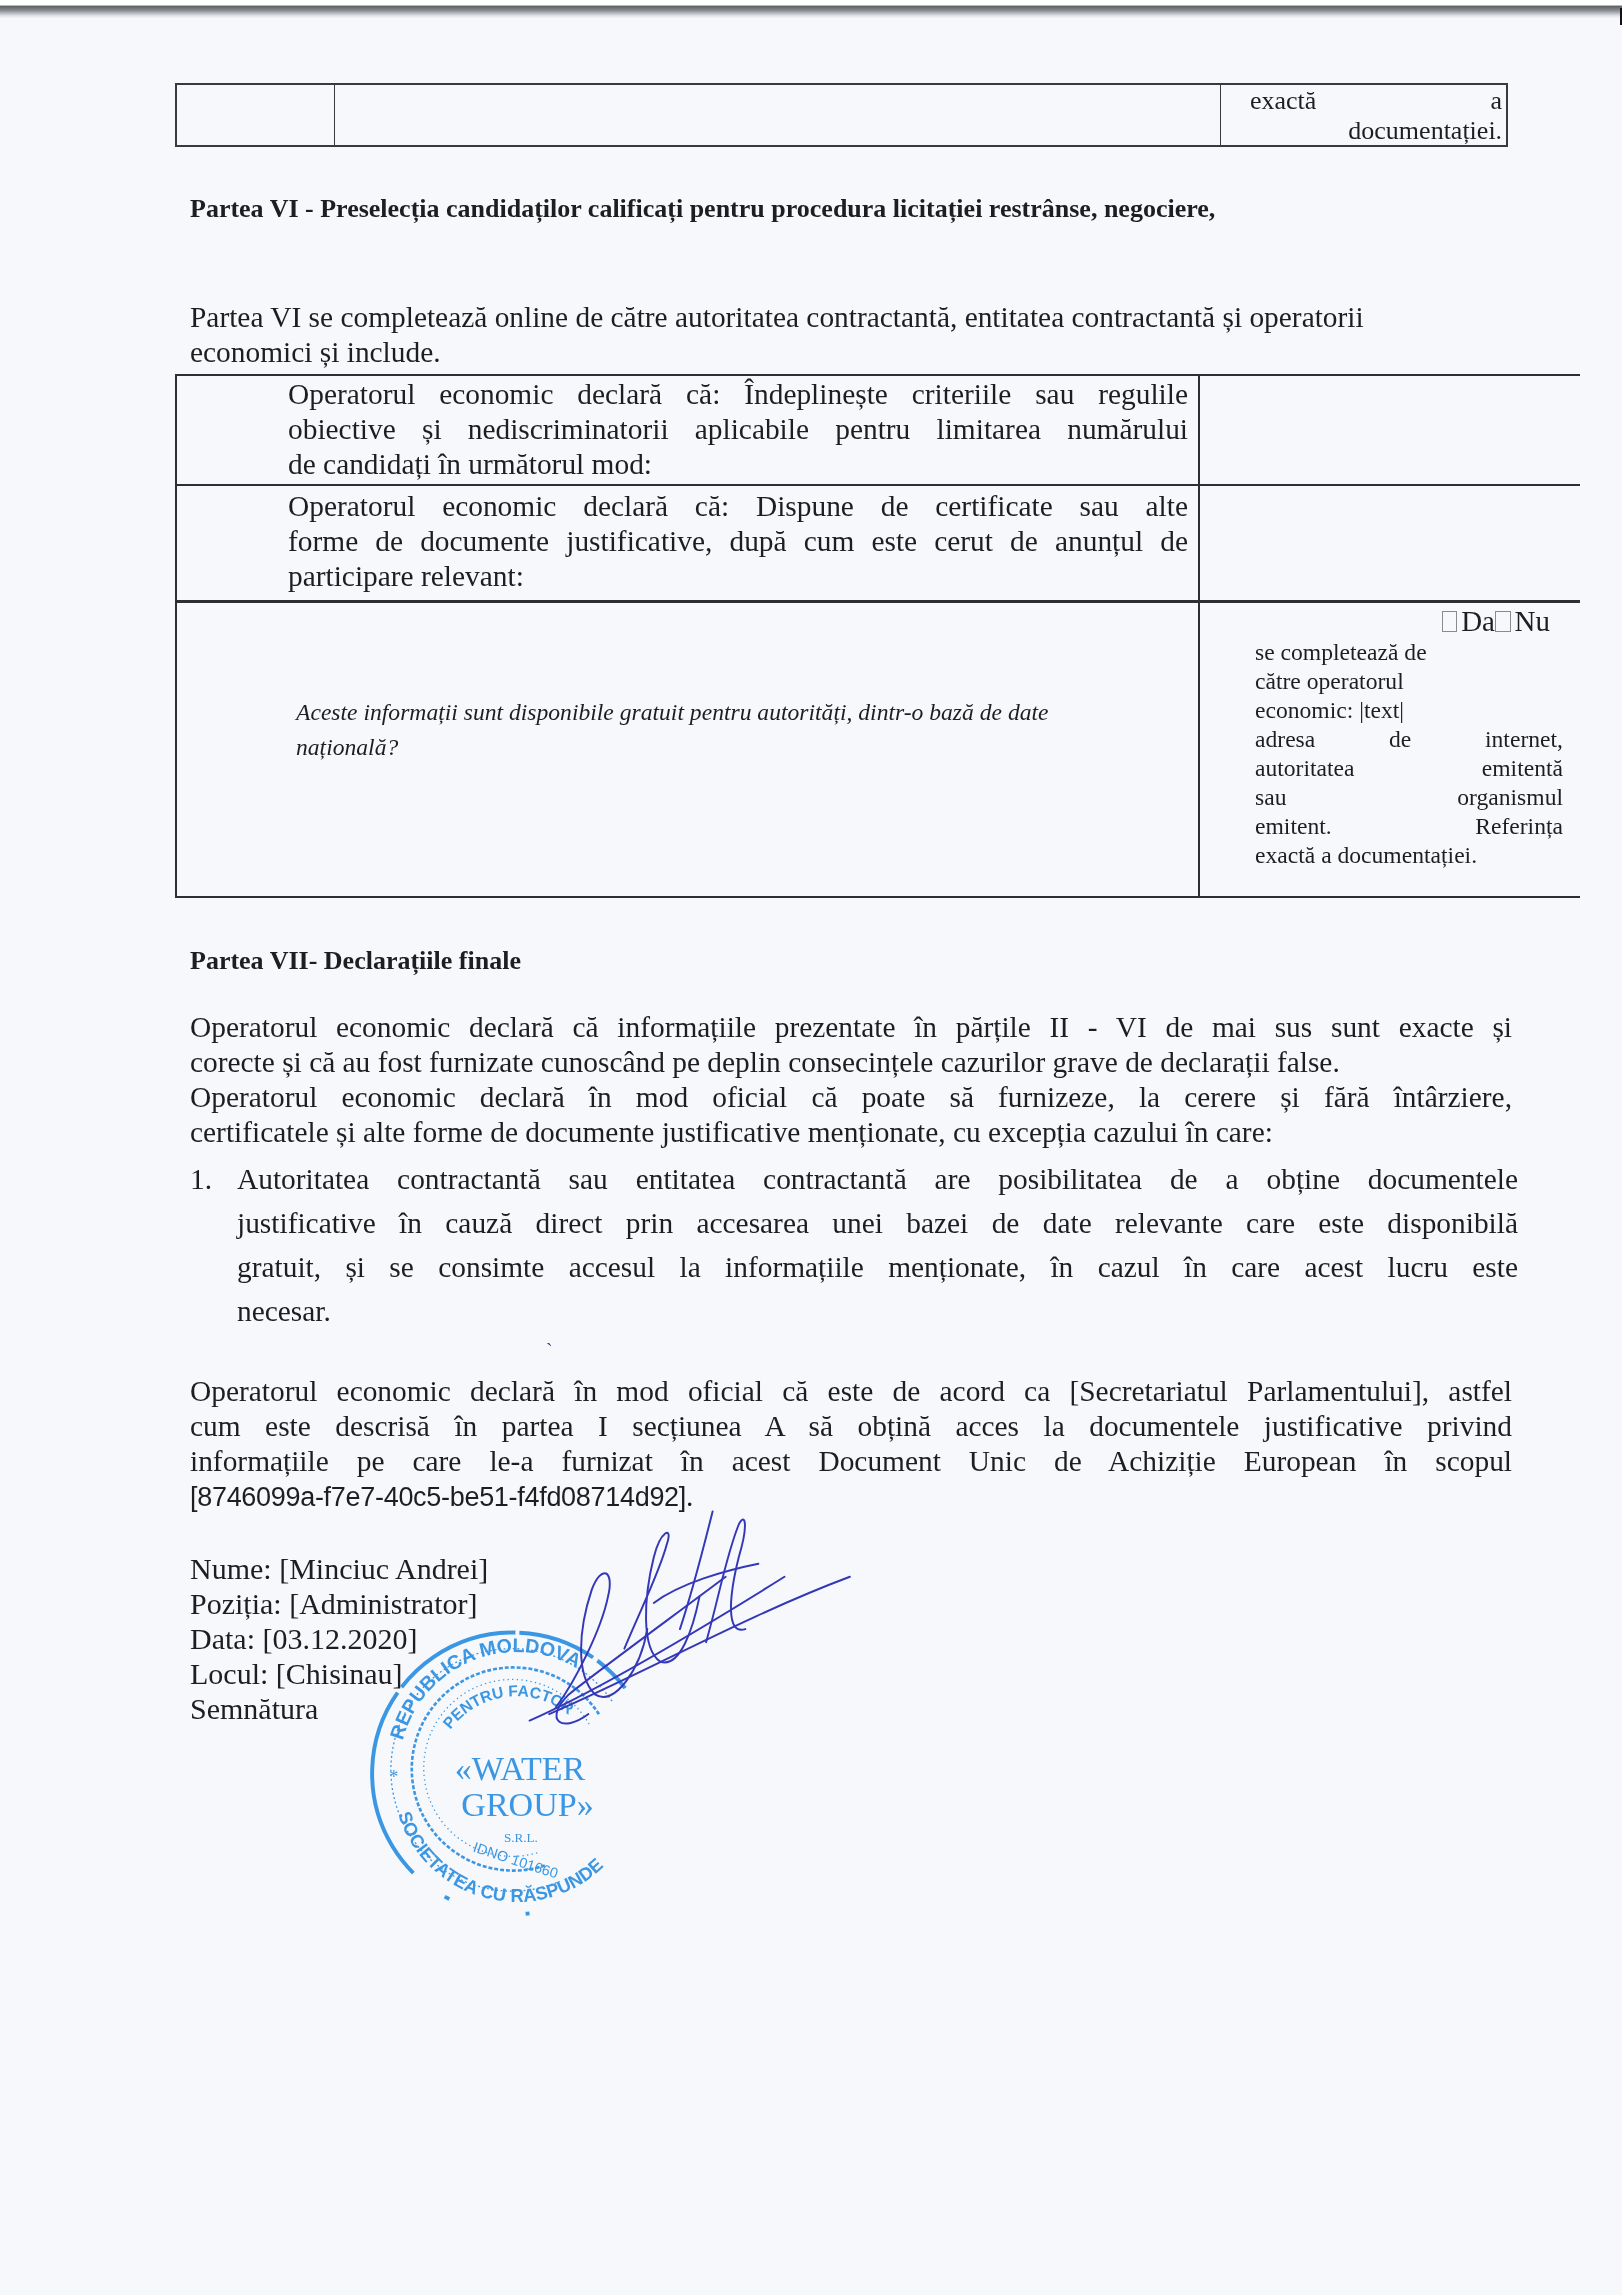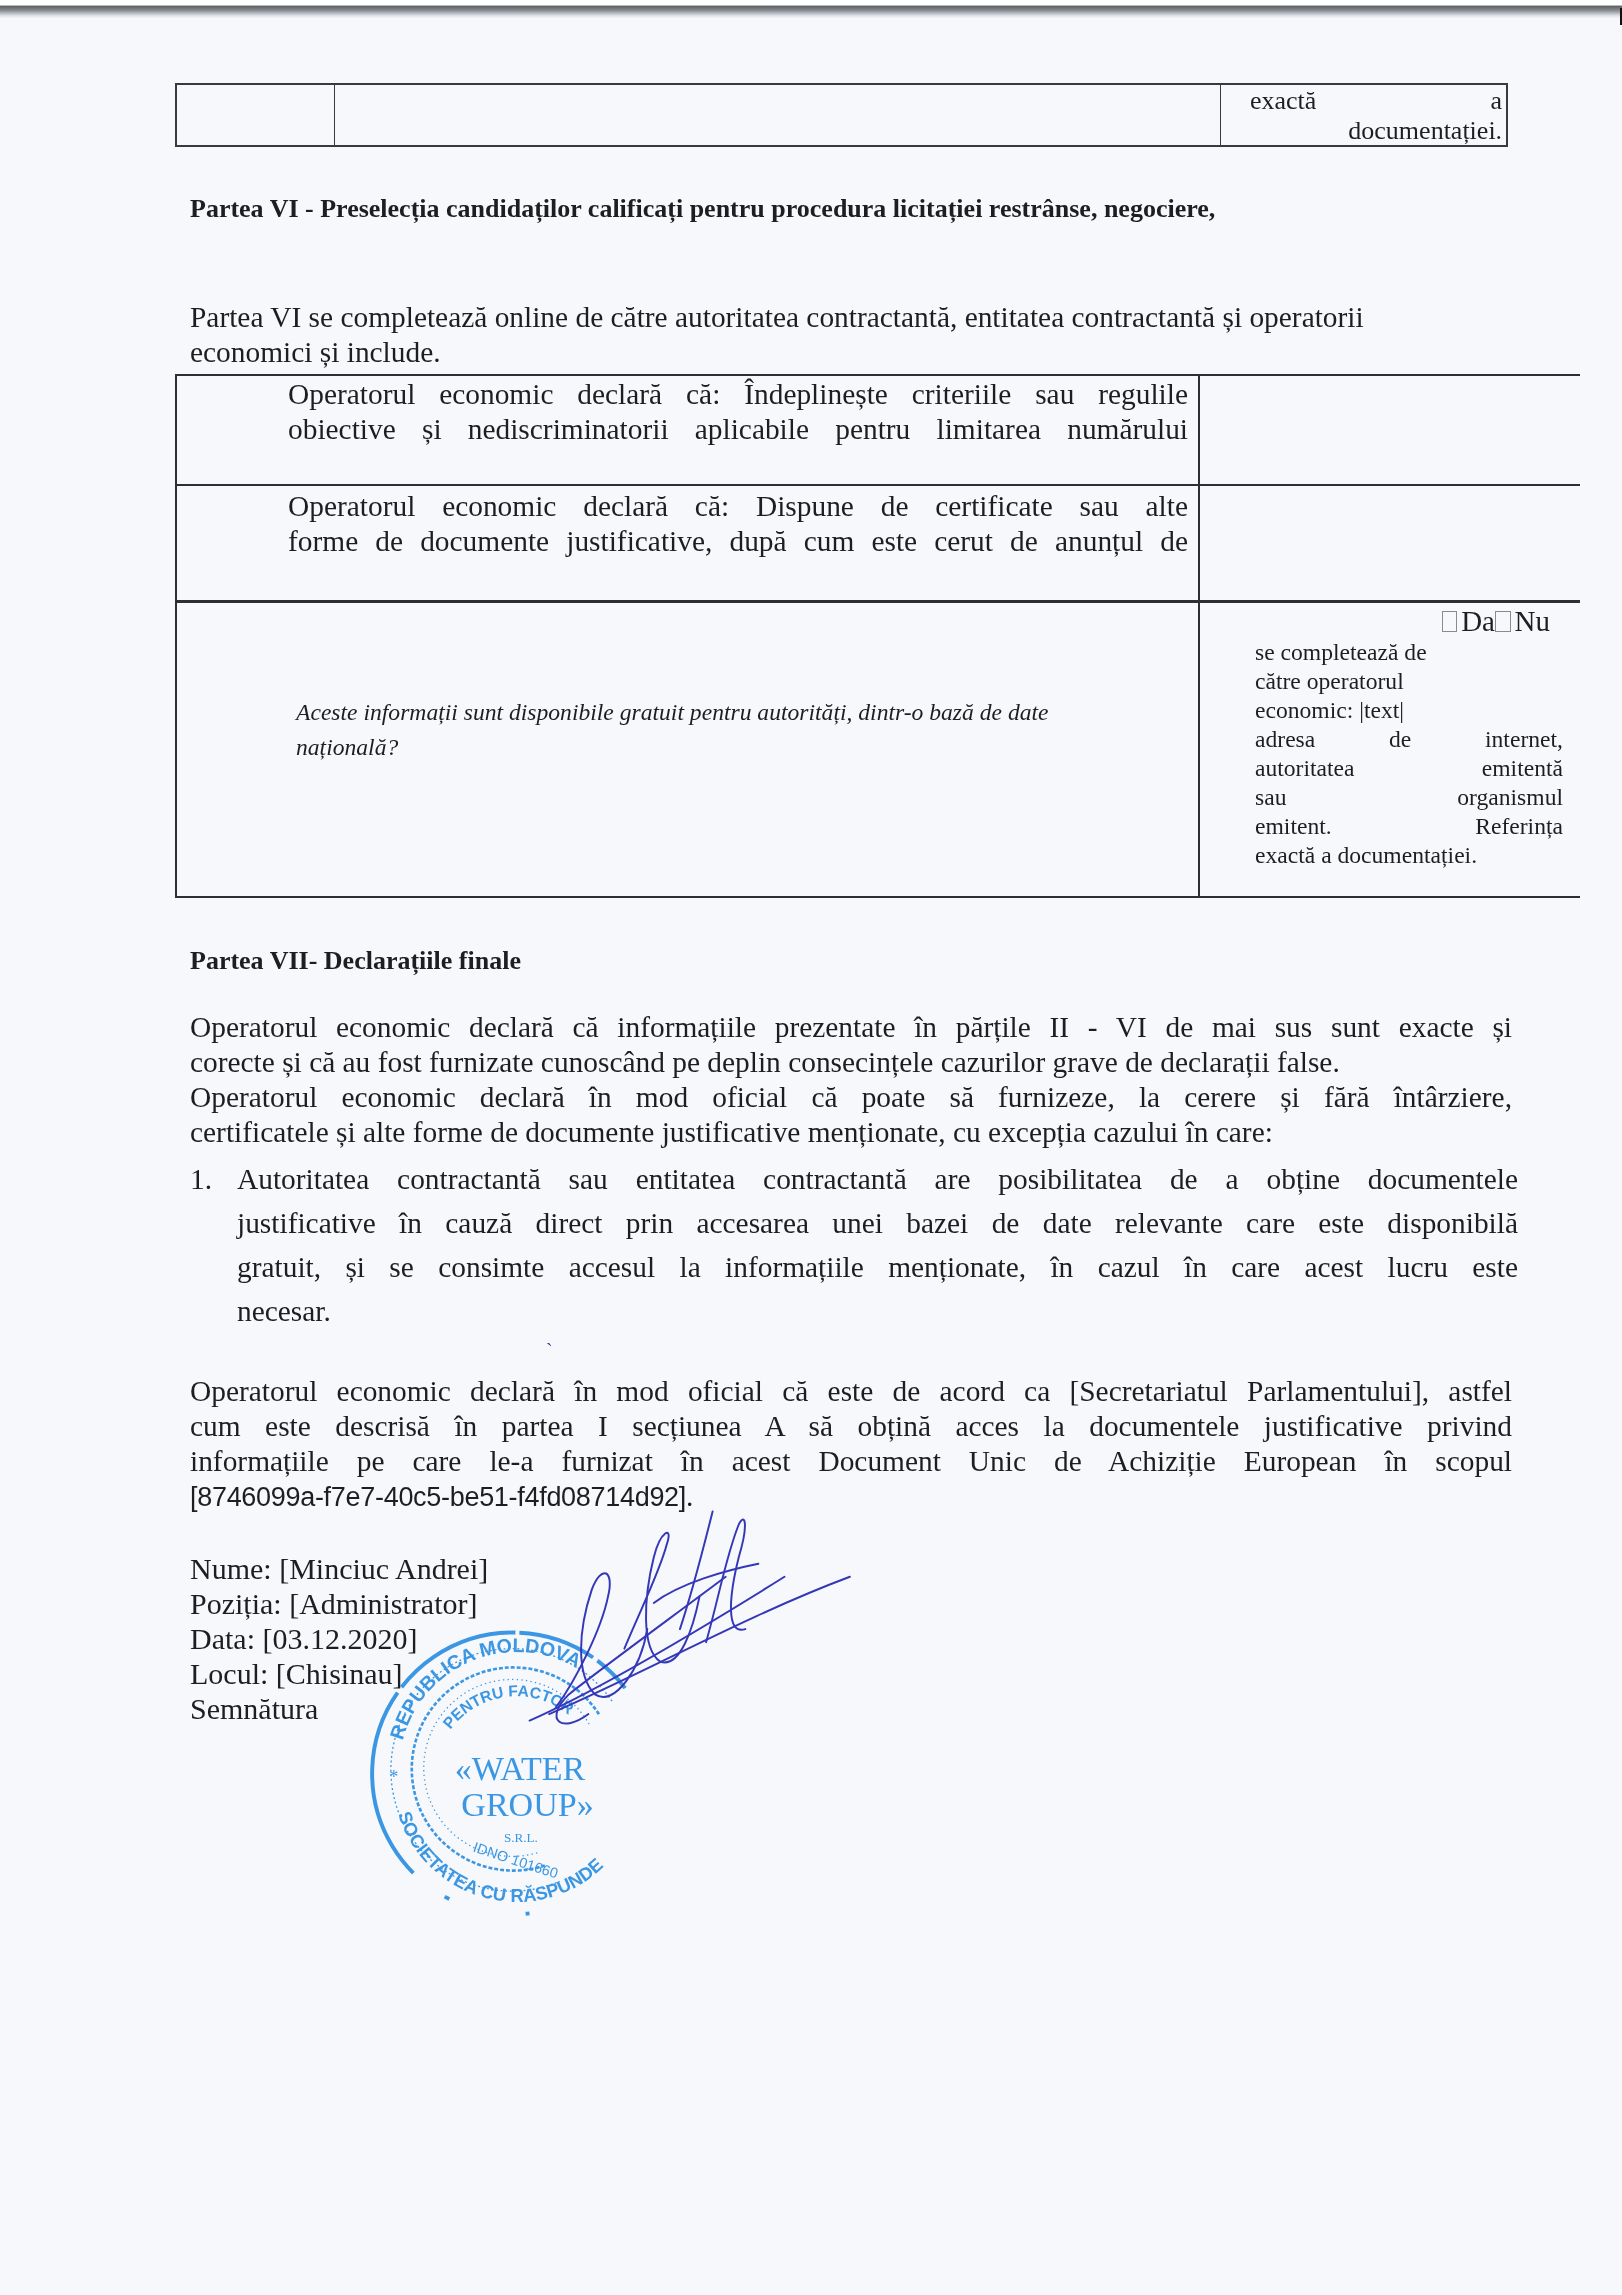--- a/index.html
+++ b/index.html
@@ -81,26 +81,28 @@
   <div class="mt-border" style="left:0;top:0;width:1405px;height:2px;"></div>
   <div class="mt-border" style="left:0;top:110px;width:1405px;height:2px;"></div>
   <div class="mt-border" style="left:0;top:226px;width:1405px;height:2.6px;"></div>
   <div class="mt-border" style="left:0;top:522px;width:1405px;height:2px;"></div>
   <div class="mt-border" style="left:0;top:0;width:2px;height:523px;"></div>
   <div class="mt-border" style="left:1023px;top:0;width:2px;height:523px;"></div>
 
   <div class="mt-cell q" style="left:113px; top:2.6px; width:900px;">
     <div>Operatorul economic declară că: Îndeplinește criteriile sau regulile</div>
     <div>obiective și nediscriminatorii aplicabile pentru limitarea numărului</div>
+    <div class="last">de candidați în următorul mod:</div>
   </div>
   <div class="mt-cell" style="left:1025px; top:2px; width:380px; height:108px;"></div>
 
   <div class="mt-cell q" style="left:113px; top:115px; width:900px;">
     <div>Operatorul economic declară că: Dispune de certificate sau alte</div>
     <div>forme de documente justificative, după cum este cerut de anunțul de</div>
+    <div class="last">participare relevant:</div>
   </div>
   <div class="mt-cell" style="left:1025px; top:112px; width:380px; height:115px;"></div>
 
   <div class="mt-cell it" style="left:113px; top:321px; width:903px;margin-left:8px;">
     <div>Aceste informații sunt disponibile gratuit pentru autorități, dintr-o bază de date</div>
     <div>națională?</div>
   </div>
   <div class="mt-cell ans" style="left:1080px; top:230px; width:308px;">
     <div class="yn">
       <span><span class="cb"></span><span>Da</span></span>

